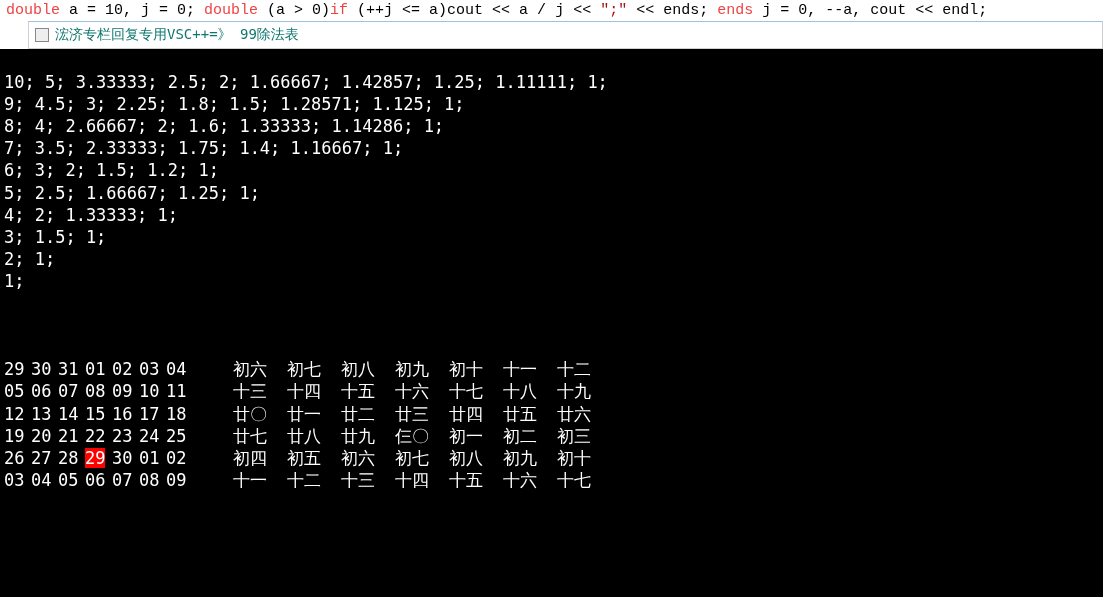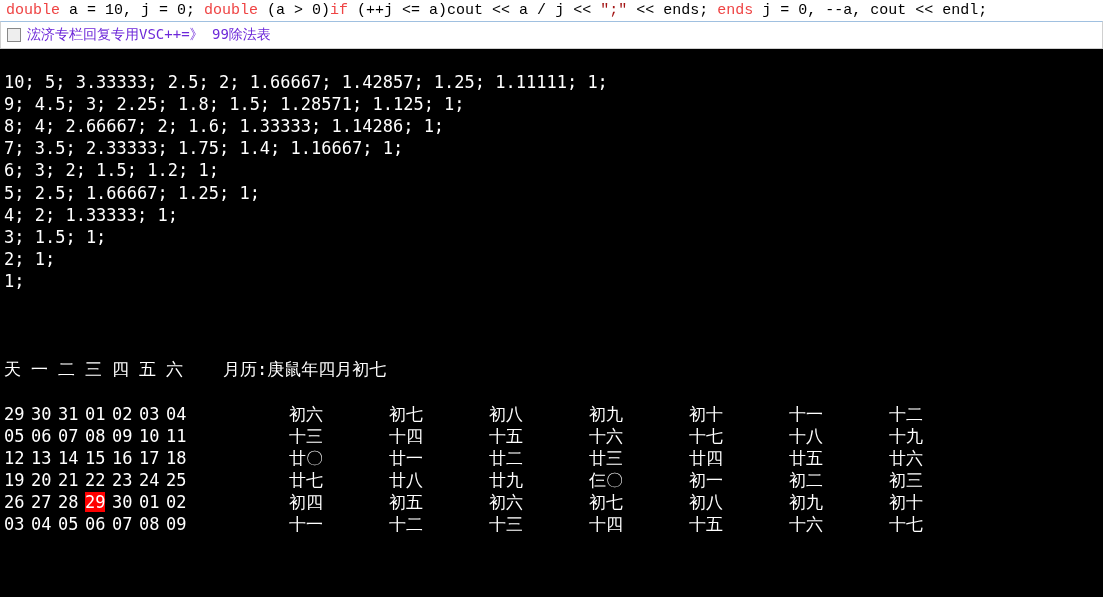--- a/index.html
+++ b/index.html
@@ -19,24 +19,25 @@
     color: #000;
   }
   .kw { color: #ef4444; }
   .str { color: #a31515; }
   .title-bar {
     background: #fff;
     border: 1px solid #d0d0d0;
     border-top: 1px solid #a0c0e0;
     padding: 4px 6px;
     font-size: 14px;
-    color: #6d28d9;
+    color: #0f766e;
     display: flex;
     align-items: center;
     gap: 6px;
+    margin-left: 28px;
   }
   .title-icon {
     width: 14px;
     height: 14px;
     border: 1px solid #888;
     display: inline-block;
     position: relative;
     background: #eee;
   }
   .console {
@@ -44,34 +45,33 @@
     color: #fff;
     font-family: "SimSun", "NSimSun", monospace;
     font-size: 17px;
     line-height: 1.3;
     padding: 0 4px;
     white-space: pre;
     height: 548px;
   }
   .row { display: block; }
   .cell { display: inline-block; width: 27px; text-align: left; }
-  .lunar-cell { display: inline-block; width: 54px; text-align: right; margin-left: 46px; }
+  .lunar-cell { display: inline-block; width: 54px; text-align: center; }
   .hl { background: #ff0000; color: #fff; }
   .gap { display: inline-block; width: 30px; }
 </style>
 </head>
 <body>
 
 <div class="code-line"><span class="kw">double</span><span> a = 10, j = 0; </span><span class="kw">double</span><span> (a &gt; 0)</span><span class="kw">if</span><span> (++j &lt;= a)cout &lt;&lt; a / j &lt;&lt; </span><span class="str">";"</span><span> &lt;&lt; ends; </span><span class="kw">ends</span><span> j = 0, --a, cout &lt;&lt; endl;</span></div>
 
 <div class="title-bar">
   <span class="title-icon"></span>
   <span>浤济专栏回复专用VSC++=》 99除法表</span>
 </div>
 
 <div class="console">
 <div id="output-block"><div class="row">10; 5; 3.33333; 2.5; 2; 1.66667; 1.42857; 1.25; 1.11111; 1;</div><div class="row">9; 4.5; 3; 2.25; 1.8; 1.5; 1.28571; 1.125; 1;</div><div class="row">8; 4; 2.66667; 2; 1.6; 1.33333; 1.14286; 1;</div><div class="row">7; 3.5; 2.33333; 1.75; 1.4; 1.16667; 1;</div><div class="row">6; 3; 2; 1.5; 1.2; 1;</div><div class="row">5; 2.5; 1.66667; 1.25; 1;</div><div class="row">4; 2; 1.33333; 1;</div><div class="row">3; 1.5; 1;</div><div class="row">2; 1;</div><div class="row">1;</div></div>
 <div class="row">&nbsp;</div>
-<div class="row"><span id="weekday-hdr"><span class="cell">天</span><span class="cell">一</span><span class="cell">二</span><span class="cell">三</span><span class="cell">四</span><span class="cell">五</span><span class="cell">六</span></span><span class="gap"></span><span>月历:庚鼠年四月初七</span></div>
 <div id="calendar-body"><div class="row"><span class="cell">29</span><span class="cell">30</span><span class="cell">31</span><span class="cell">01</span><span class="cell">02</span><span class="cell">03</span><span class="cell">04</span><span class="gap"></span><span class="lunar-cell">初六</span><span class="lunar-cell">初七</span><span class="lunar-cell">初八</span><span class="lunar-cell">初九</span><span class="lunar-cell">初十</span><span class="lunar-cell">十一</span><span class="lunar-cell">十二</span></div><div class="row"><span class="cell">05</span><span class="cell">06</span><span class="cell">07</span><span class="cell">08</span><span class="cell">09</span><span class="cell">10</span><span class="cell">11</span><span class="gap"></span><span class="lunar-cell">十三</span><span class="lunar-cell">十四</span><span class="lunar-cell">十五</span><span class="lunar-cell">十六</span><span class="lunar-cell">十七</span><span class="lunar-cell">十八</span><span class="lunar-cell">十九</span></div><div class="row"><span class="cell">12</span><span class="cell">13</span><span class="cell">14</span><span class="cell">15</span><span class="cell">16</span><span class="cell">17</span><span class="cell">18</span><span class="gap"></span><span class="lunar-cell">廿〇</span><span class="lunar-cell">廿一</span><span class="lunar-cell">廿二</span><span class="lunar-cell">廿三</span><span class="lunar-cell">廿四</span><span class="lunar-cell">廿五</span><span class="lunar-cell">廿六</span></div><div class="row"><span class="cell">19</span><span class="cell">20</span><span class="cell">21</span><span class="cell">22</span><span class="cell">23</span><span class="cell">24</span><span class="cell">25</span><span class="gap"></span><span class="lunar-cell">廿七</span><span class="lunar-cell">廿八</span><span class="lunar-cell">廿九</span><span class="lunar-cell">仨〇</span><span class="lunar-cell">初一</span><span class="lunar-cell">初二</span><span class="lunar-cell">初三</span></div><div class="row"><span class="cell">26</span><span class="cell">27</span><span class="cell">28</span><span class="cell"><span class="hl">29</span></span><span class="cell">30</span><span class="cell">01</span><span class="cell">02</span><span class="gap"></span><span class="lunar-cell">初四</span><span class="lunar-cell">初五</span><span class="lunar-cell">初六</span><span class="lunar-cell">初七</span><span class="lunar-cell">初八</span><span class="lunar-cell">初九</span><span class="lunar-cell">初十</span></div><div class="row"><span class="cell">03</span><span class="cell">04</span><span class="cell">05</span><span class="cell">06</span><span class="cell">07</span><span class="cell">08</span><span class="cell">09</span><span class="gap"></span><span class="lunar-cell">十一</span><span class="lunar-cell">十二</span><span class="lunar-cell">十三</span><span class="lunar-cell">十四</span><span class="lunar-cell">十五</span><span class="lunar-cell">十六</span><span class="lunar-cell">十七</span></div></div>
 
 
 </div>
 
 </body></html>

